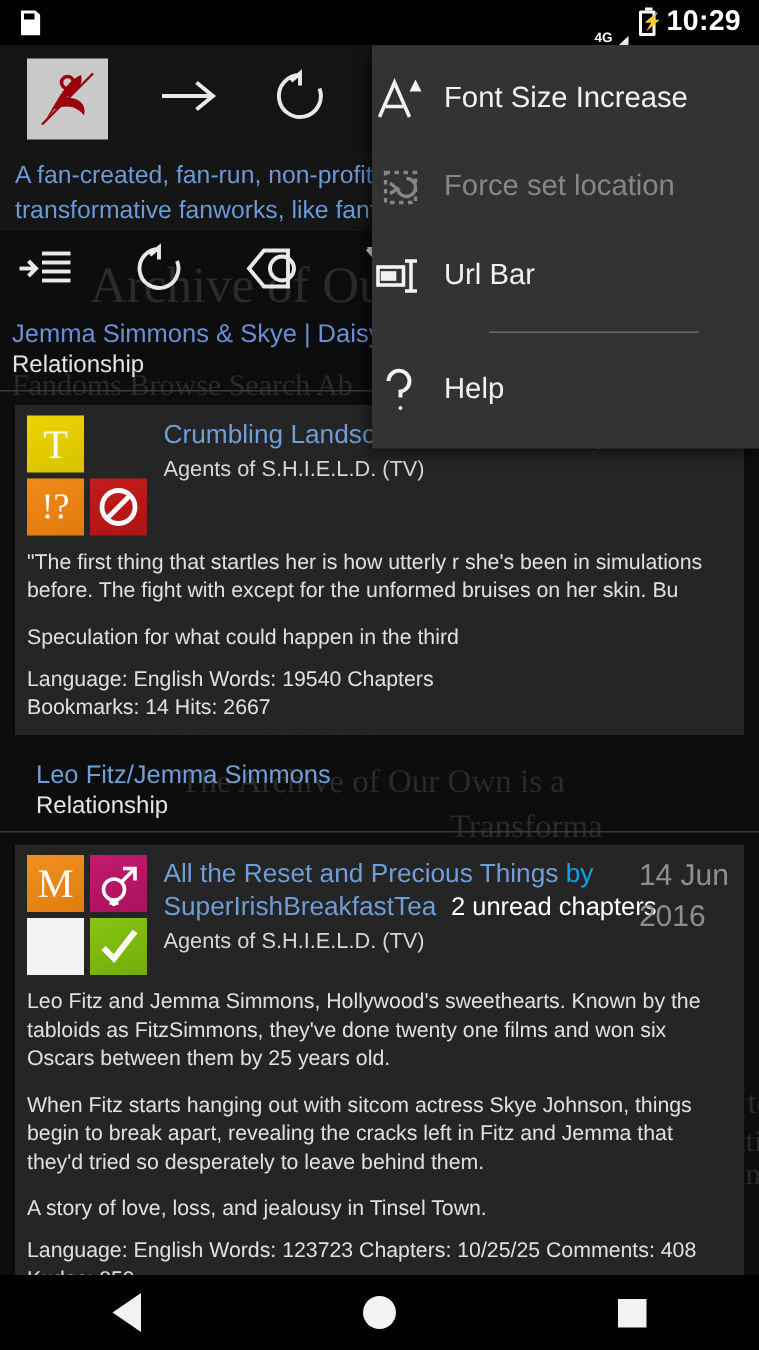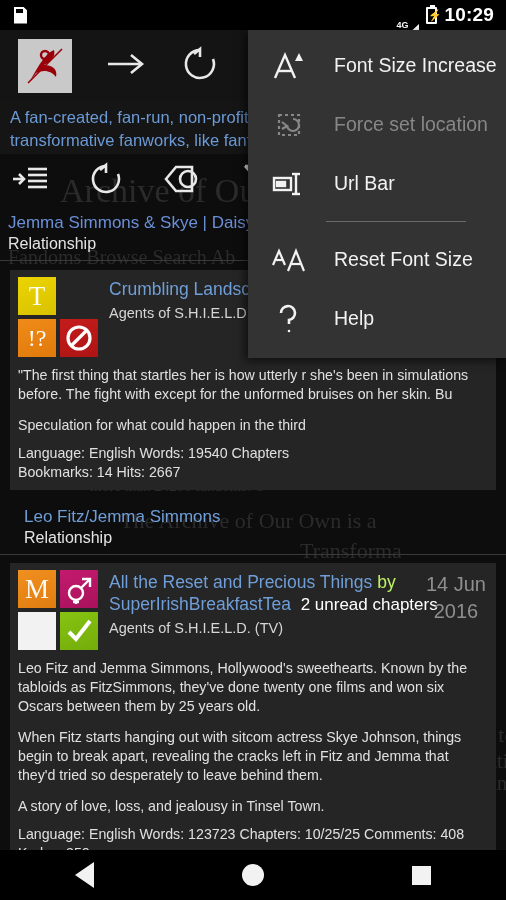--- a/index.html
+++ b/index.html
@@ -69,35 +69,35 @@
   .rating-M { background: linear-gradient(160deg,#f09020,#e07d10); color:#fffaf2; }
   .cat-quad { display:grid; grid-template-columns: 1fr 1fr; grid-template-rows: 1fr 1fr; }
   .cat-quad i { display:block; }
   .warn-O { background: linear-gradient(160deg,#f08a18,#e07a0c); }
   .noX { background: linear-gradient(160deg,#c51c1c,#ad1414); }
   .blank { background: #f2f2f2; }
   .check { background: linear-gradient(160deg,#86c411,#74ac0b); }
   .gendersym { background: linear-gradient(160deg,#c41a6e,#a8125c); }
   .info { flex: 1; min-width: 0; padding-top: 1px; }
   .title { color:#6f9ed8; font-size: 17.5px; line-height: 22px; }
-  .byword { color:#bef264; }
+  .byword { color:#0ea5e9; }
   .author { color:#6f9ed8; }
   .unread { color:#ffffff; font-size:17px; }
   .fandom { color:#d6d6d6; font-size:14.5px; line-height:19px; margin-top: 3px; }
-  .date { position:absolute; right: 10px; top: 8px; text-align:center; color:#8f8f8f;
+  .date { position:absolute; right: 10px; top: 8px; text-align:left; color:#8f8f8f;
           font-size: 20px; line-height: 27px; }
   .summary { color:#e0e0e0; font-size:14.2px; line-height:19px; margin-top: 9px; }
   .summary p { margin-bottom: 12px; }
   .summary p:last-child { margin-bottom: 0; }
   .stats { color:#e0e0e0; font-size:14.2px; line-height:19px; margin-top: 9px; }
 
   
   .menu { position:absolute; left: 248px; top: 30px; width: 258px; background: #333333;
           box-shadow: -3px 3px 9px rgba(0,0,0,.6); padding: 6px 0 10px 0; z-index: 20; }
-  .mi { display: flex; align-items: center; height: 59px; padding-left: 22px; gap: 28px; }
+  .mi { display: flex; align-items: center; height: 59px; gap: 12px; }
   .mi .mlabel { color: #f2f2f2; font-size: 19.5px; }
   .mi.disabled .mlabel { color: #878787; }
   .mico { width: 36px; height: 36px; flex: 0 0 36px; display:flex; align-items:center; justify-content:center; }
   .msep { height: 1px; background: #6a6a6a; margin: 8px 40px 8px 78px; }
 
   
   .navbar { position:absolute; bottom: 0; left:0; width: 506px; height: 50px; background:#000;
             display:flex; align-items:center; }
   .navbtn { flex:1; display:flex; align-items:center; justify-content:center; }
   .nav-back { width:0; height:0; border-top: 13px solid transparent; border-bottom: 13px solid transparent;
@@ -333,31 +333,20 @@
       <line x1="25" y1="7" x2="25" y2="27"></line>
             <line x1="21" y1="7" x2="29" y2="7"></line>
             <line x1="21" y1="27" x2="29" y2="27"></line>
           </svg>
         </span>
                    <span class="mlabel">Url Bar</span>
       </div>
       <div class="msep"></div>
       <div class="mi">
         <span class="mico">
-          <svg width="34" height="34" viewBox="0 0 34 34" fill="none" stroke="#f2f2f2" stroke-width="2.2">
-      <path d="M2 22 L8 8 L14 22"></path>
-            <line x1="4.5" y1="17" x2="11.5" y2="17"></line>
-      <path d="M17 28 L25 8 L33 28"></path>
-            <line x1="20" y1="21" x2="30" y2="21"></line>
-          </svg>
-        </span>
-                   <span class="mlabel">Reset Font Size</span>
-      </div>
-      <div class="mi">
-        <span class="mico">
           <svg width="34" height="34" viewBox="0 0 34 34" fill="none" stroke="#f2f2f2" stroke-width="2.6">
       <path d="M10 11 a7 7 0 1 1 8 7 v4"></path>
             <circle cx="18" cy="29" r="1.3" fill="#f2f2f2" stroke="none"></circle>
           </svg>
         </span>
                    <span class="mlabel">Help</span>
       </div>
     </div>
 
   <div class="navbar">

